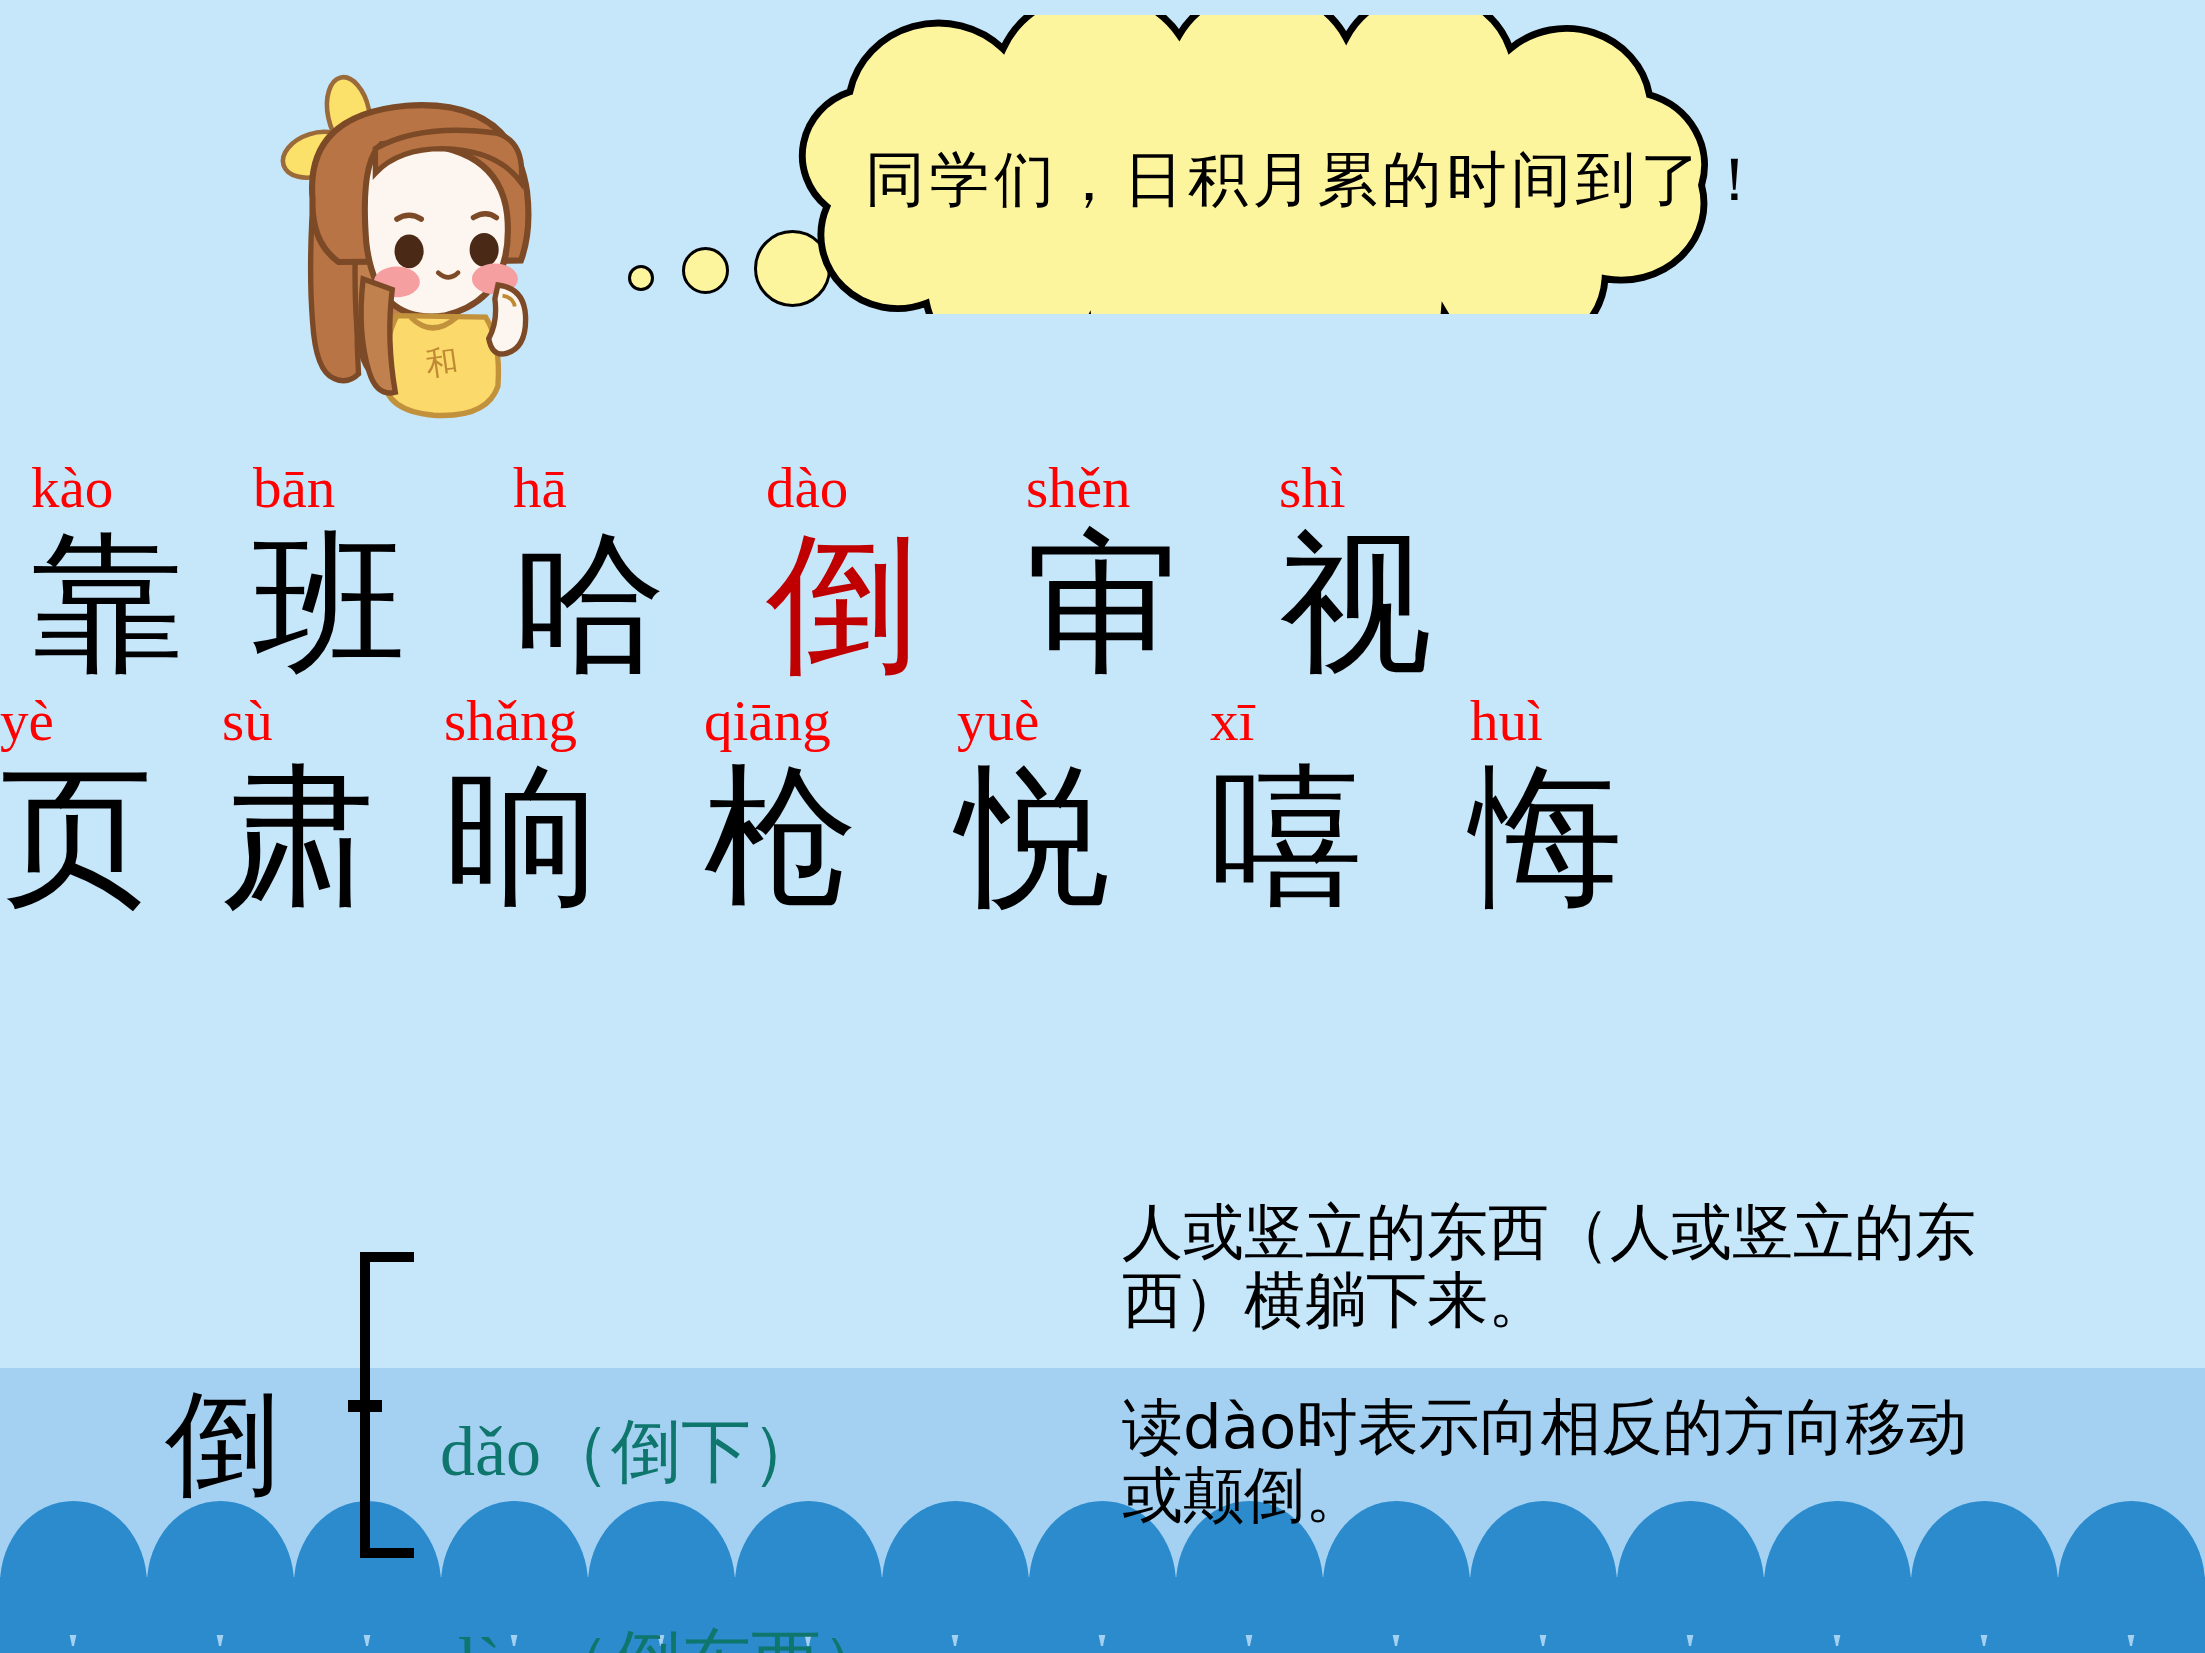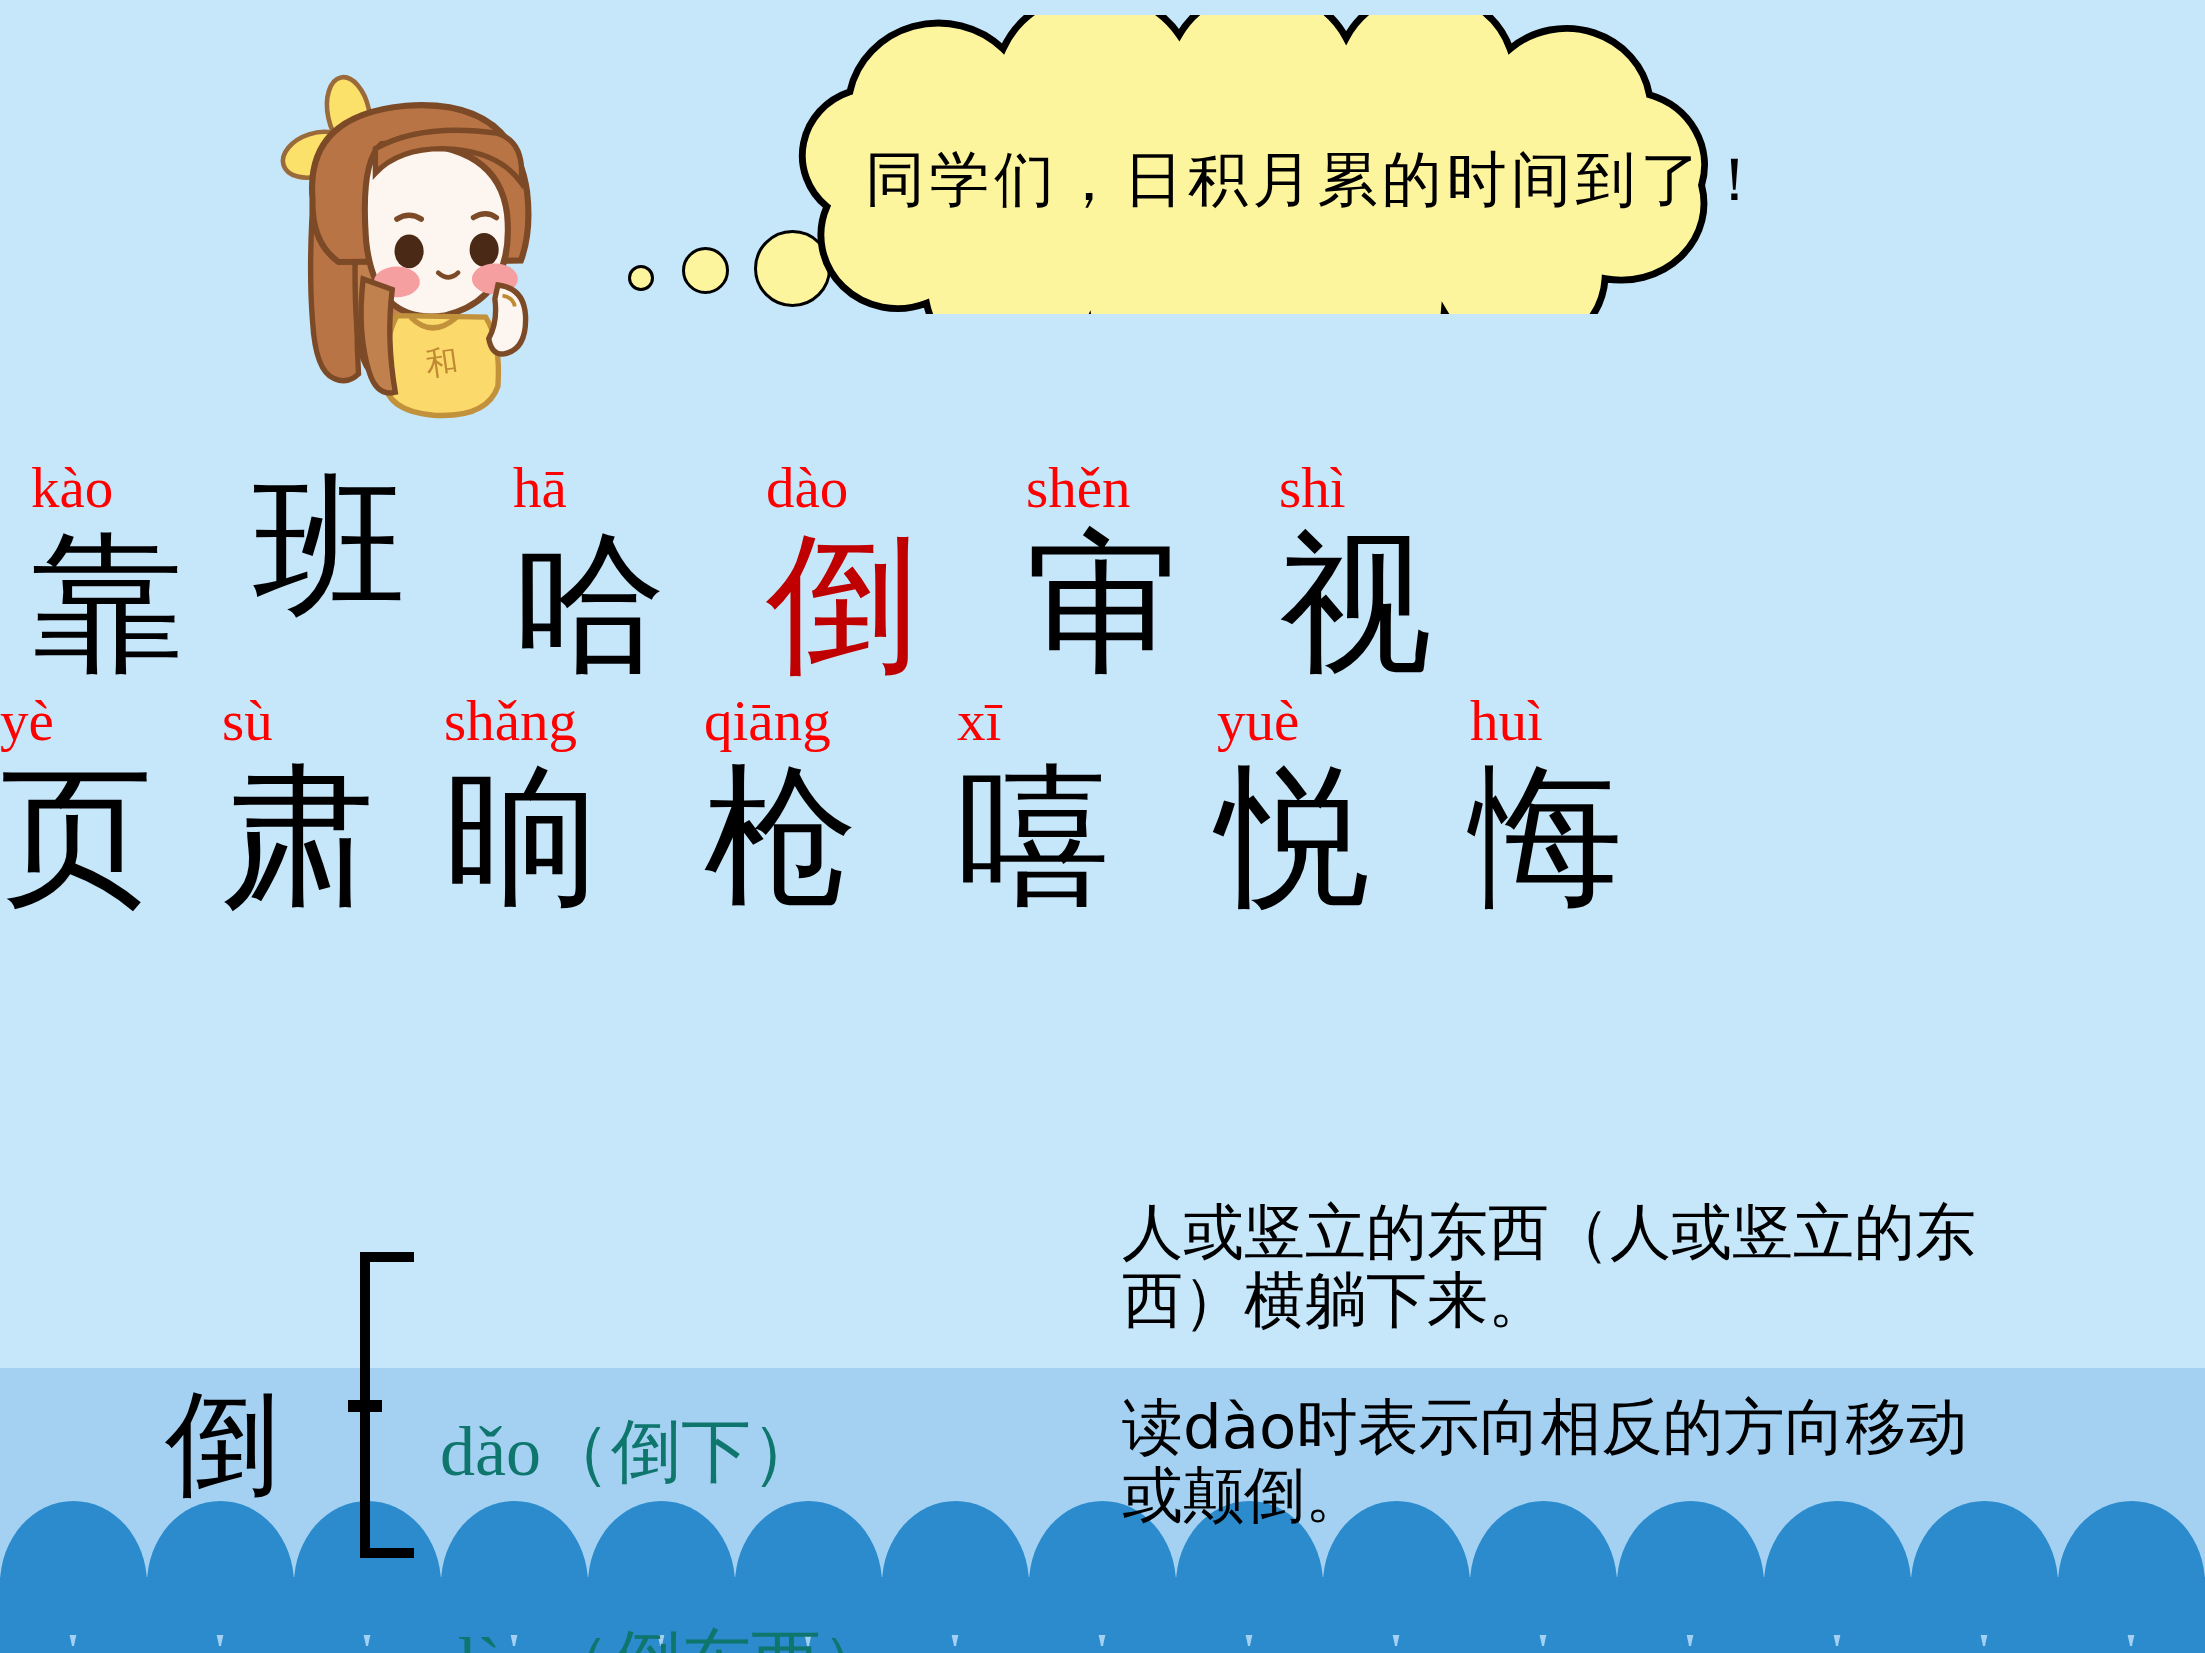--- a/index.html
+++ b/index.html
@@ -233,20 +233,21 @@
 </div>
 
 <div id="rows">
 
   <div class="wordrow r1">
     <div class="cell" style="width:222px">
       <div class="pinyin">kào</div>
       <div class="hanzi">靠</div>
     </div>
     <div class="cell" style="width:260px">
+      <div class="pinyin">bān</div>
       <div class="hanzi">班</div>
     </div>
     <div class="cell" style="width:253px">
       <div class="pinyin">hā</div>
       <div class="hanzi">哈</div>
     </div>
     <div class="cell" style="width:260px">
       <div class="pinyin">dào</div>
       <div class="hanzi red">倒</div>
     </div>
@@ -270,29 +271,29 @@
       <div class="hanzi">肃</div>
     </div>
     <div class="cell" style="width:260px">
       <div class="pinyin">shǎng</div>
       <div class="hanzi">晌</div>
     </div>
     <div class="cell" style="width:253px">
       <div class="pinyin">qiāng</div>
       <div class="hanzi">枪</div>
     </div>
-    <div class="cell" style="width:260px">
-      <div class="pinyin">xī</div>
-      <div class="hanzi">嘻</div>
-    </div>
     <div class="cell" style="width:253px">
       <div class="pinyin">yuè</div>
       <div class="hanzi">悦</div>
     </div>
     <div class="cell" style="width:260px">
+      <div class="pinyin">xī</div>
+      <div class="hanzi">嘻</div>
+    </div>
+    <div class="cell" style="width:260px">
       <div class="pinyin">huì</div>
       <div class="hanzi">悔</div>
     </div>
   </div>
 
 </div>
 
 <div id="explain">
 
   <div id="headchar">倒</div>

